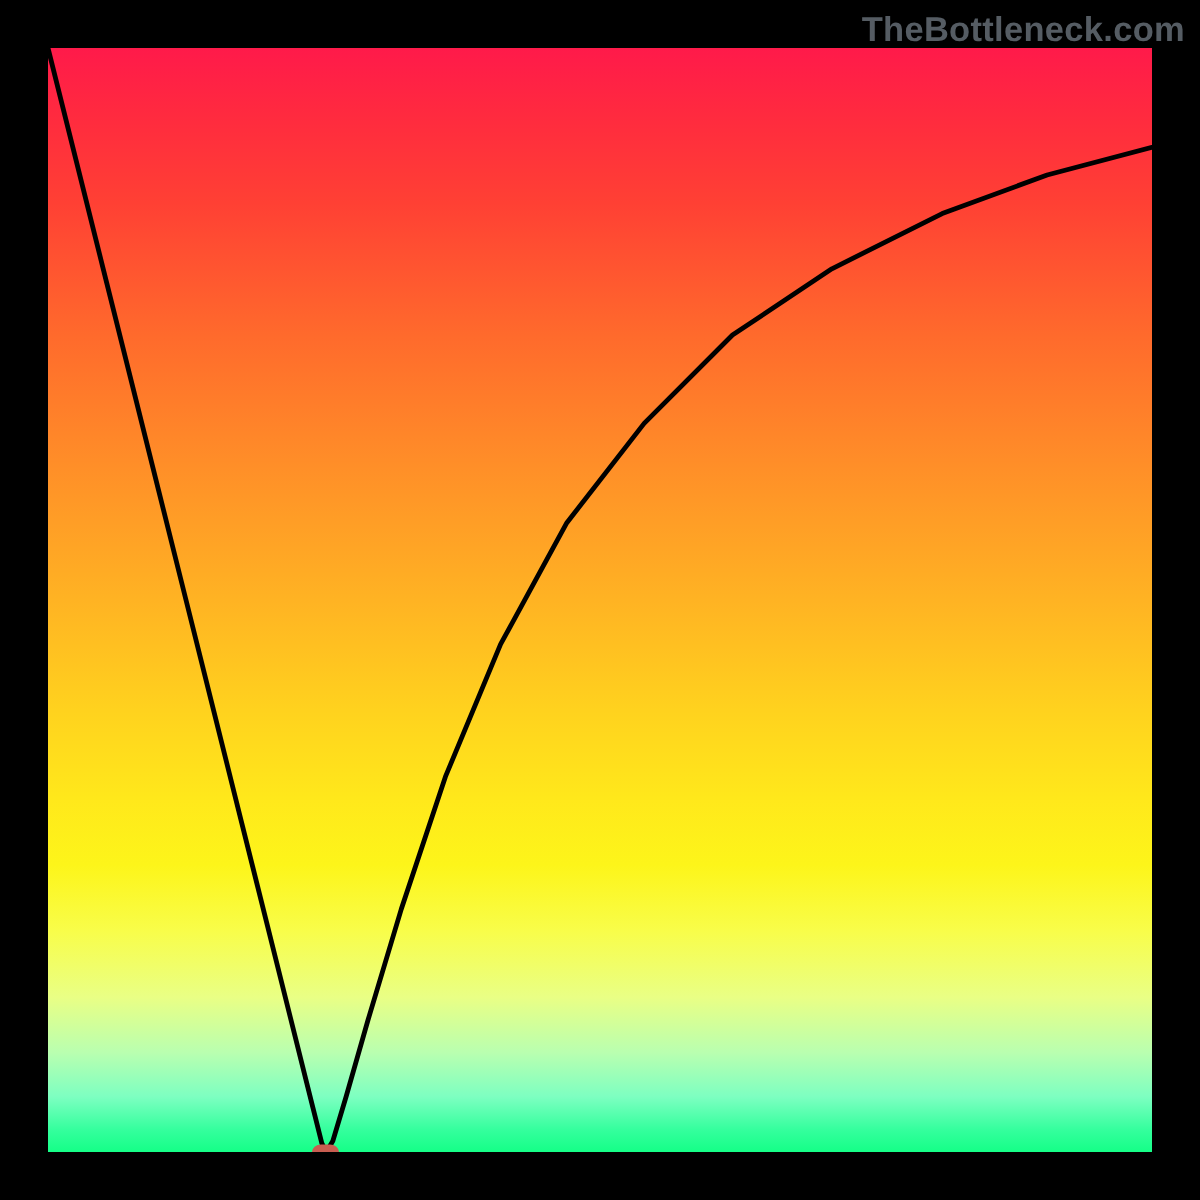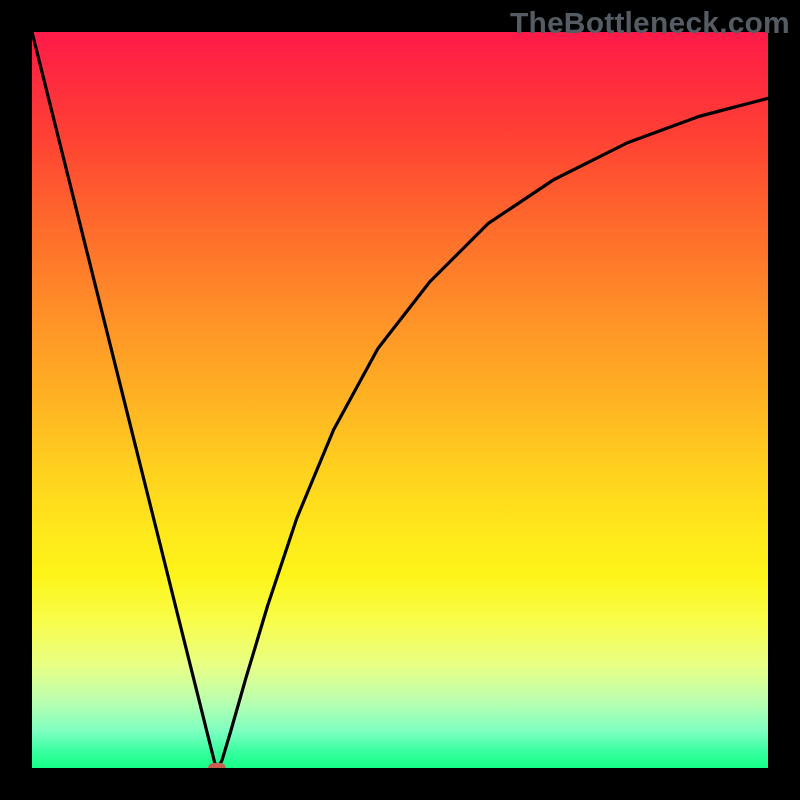--- a/index.html
+++ b/index.html
@@ -47,21 +47,21 @@
     );
   }
   .curve-layer {
     position: absolute;
     inset: 0;
   }
   .watermark {
     position: absolute;
     top: 6px;
     right: 10px;
-    font-size: 30px;
+    font-size: 23px;
     font-weight: bold;
     color: #555c63;
     letter-spacing: 0.2px;
   }
   .marker {
     position: absolute;
     width: 18px;
     height: 11px;
     background: #c85d50;
     border-radius: 6px / 5px;

